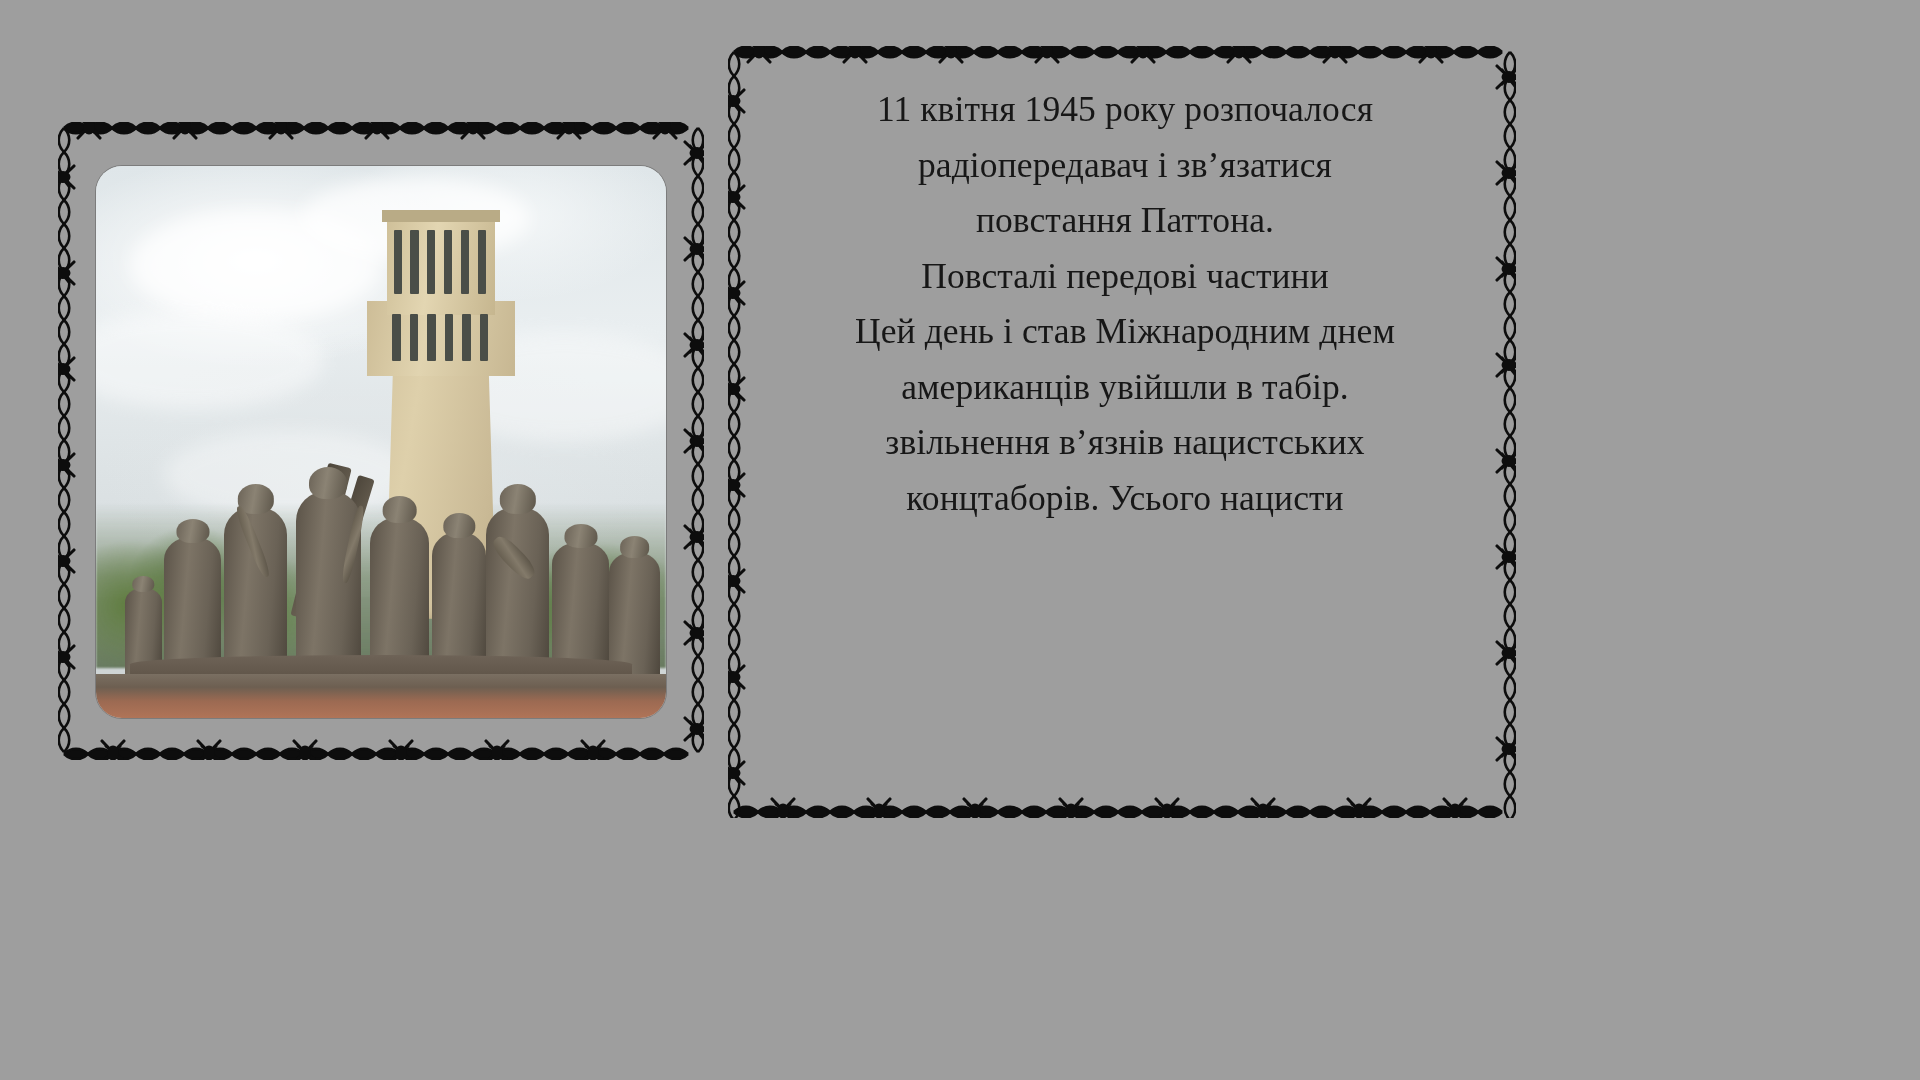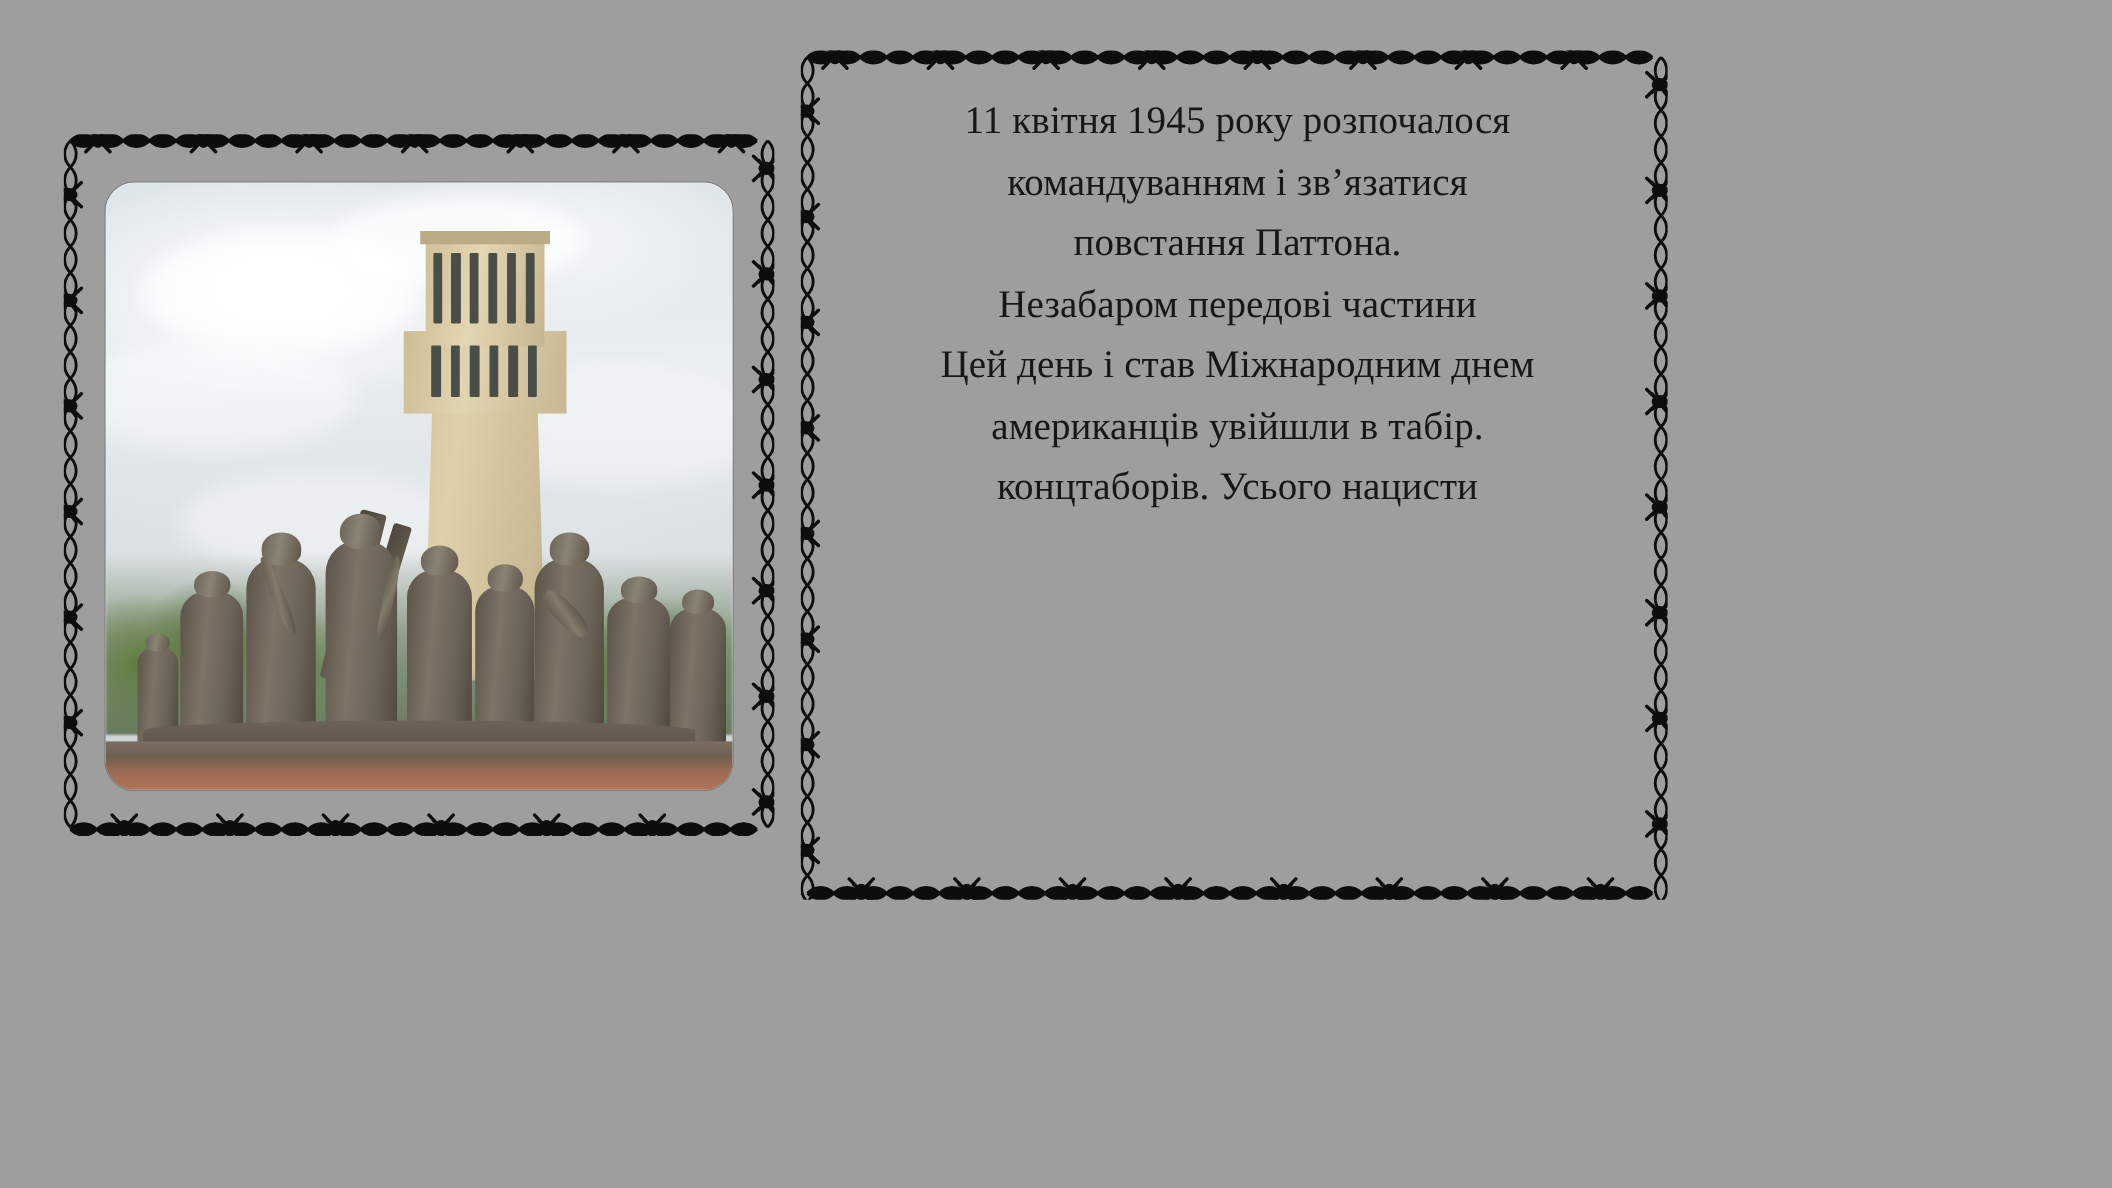--- a/index.html
+++ b/index.html
@@ -401,25 +401,26 @@
           <use href="#barbV" x="0" y="504"></use>
         <use href="#barbV" x="0" y="600"></use>
       </g>
     </svg>
   </div>
 
   <div class="text-panel">
 
     <div class="text-body">
       <span class="ln">11 квітня 1945 року розпочалося</span>
-      <span class="ln">командуванням і зв’язатися</span>
+      <span class="ln">радіопередавач і зв’язатися</span>
       <span class="ln">повстання Паттона.</span>
-      <span class="ln">Незабаром передові частини</span>
+      <span class="ln">Повсталі передові частини</span>
       <span class="ln">Цей день і став Міжнародним днем</span>
       <span class="ln">американців увійшли в табір.</span>
+      <span class="ln">звільнення в’язнів нацистських</span>
       <span class="ln">концтаборів. Усього нацисти</span>
     </div>
 
     <svg class="text-frame-wire" viewBox="0 0 788 772" preserveAspectRatio="none">
 
       <g transform="translate(6,0)">
         <use href="#bwH" x="0" y="0"></use>
           <use href="#bwH" x="48" y="0"></use>
         <use href="#bwH" x="96" y="0"></use>
           <use href="#bwH" x="144" y="0"></use>

